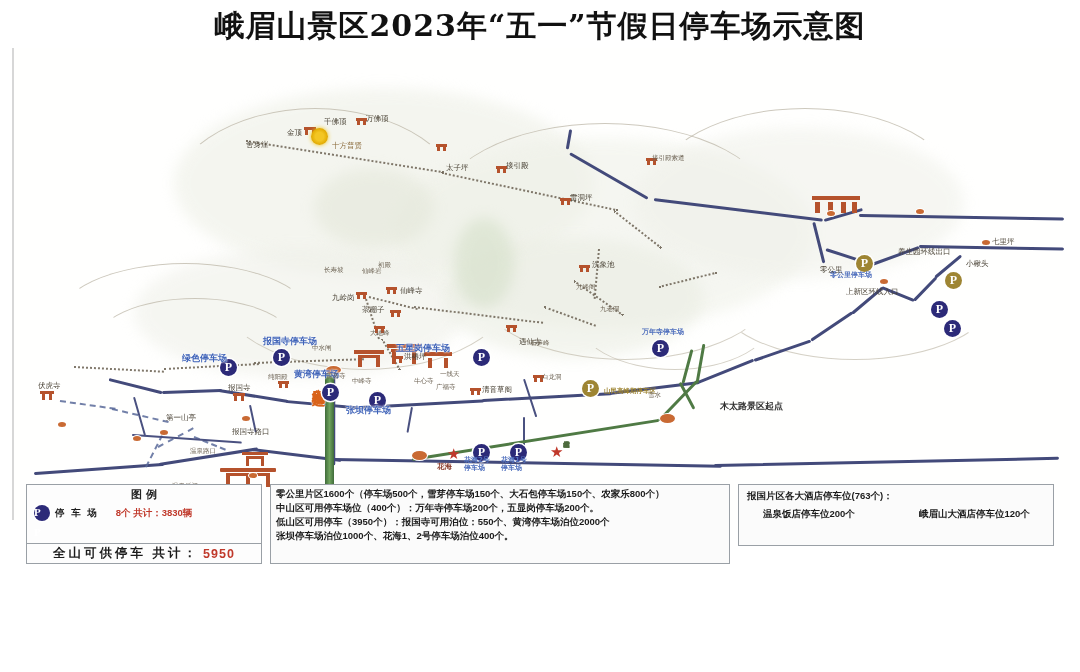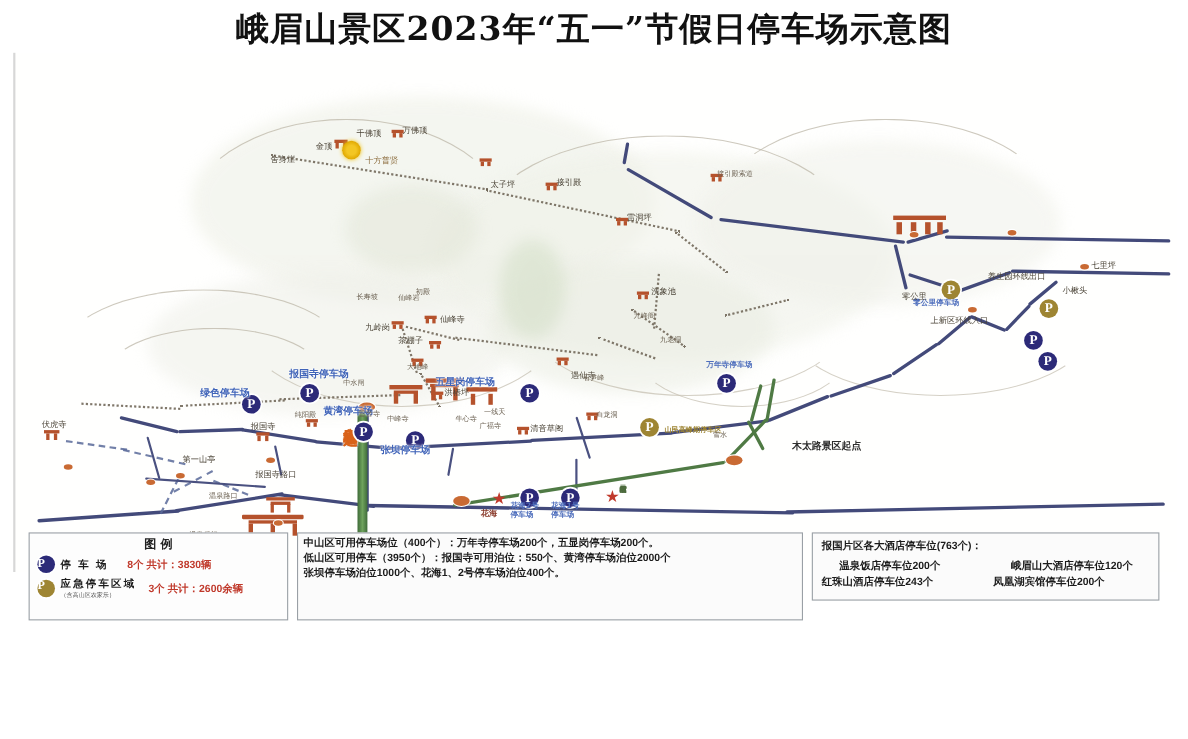--- a/index.html
+++ b/index.html
@@ -445,45 +445,38 @@
 
   <div class="infobar">
 
     <div class="panel legend">
       <div class="legend-title">图 例</div>
       <div class="legend-row" style="top:20px;">
         <span class="pin blue" style="position:static;width:16px;height:16px;"></span>
         <span class="legend-name">停 车 场</span>
         <span class="legend-count" style="margin-left:12px;">8个  共计：3830辆</span>
       </div>
-      <div class="legend-row" style="top:40px;">
-        <span class="pin gold" style="position:static;width:16px;height:16px;"></span>
-        <span class="legend-name">
-          <span>应急停车区域</span>
-          <small>（含高山区农家乐）</small>
-        </span>
-        <span class="legend-count" style="margin-left:6px;">3个  共计：2600余辆</span>
+      <div class="legend-total">
+        <span>全山可供停车 共计：</span>
+        <span class="num">5950</span>
       </div>
     </div>
 
     <div style="position:absolute;left:22px;top:22px;font:bold 11px 'Liberation Serif',serif;color:#fff;pointer-events:none;">P</div>
     <div style="position:absolute;left:22px;top:42px;font:bold 11px 'Liberation Serif',serif;color:#fff;pointer-events:none;">P</div>
 
     <div class="panel detail">
+      <p>零公里片区1600个（停车场500个，雪芽停车场150个、大石包停车场150个、农家乐800个）</p>
       <p>中山区可用停车场位（400个）：万年寺停车场200个，五显岗停车场200个。</p>
       <p>低山区可用停车（3950个）：报国寺可用泊位：550个、黄湾停车场泊位2000个</p>
       <p>张坝停车场泊位1000个、花海1、2号停车场泊位400个。</p>
     </div>
 
     <div class="panel hotels">
       <p>报国片区各大酒店停车位(763个)：</p>
       <div class="cols">
         <p style="width:140px;margin-left:16px;">温泉饭店停车位200个</p>
         <p>峨眉山大酒店停车位120个</p>
       </div>
-      <div class="cols" style="margin-top:-3px;">
-        <p style="width:140px;">红珠山酒店停车位243个</p>
-        <p>凤凰湖宾馆停车位200个</p>
-      </div>
     </div>
 
   </div>
 </div>
 
 </body></html>

